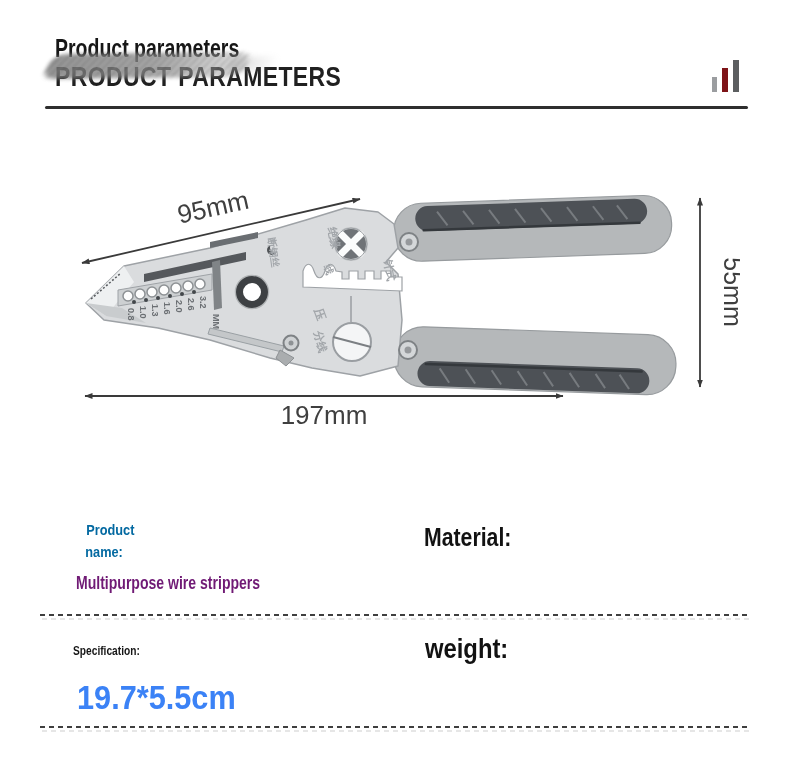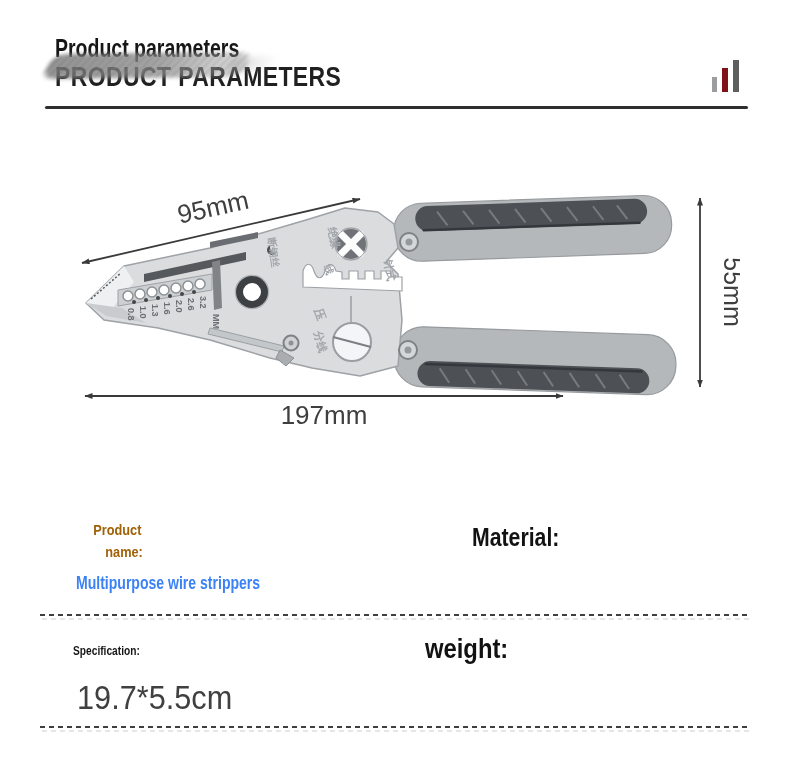--- a/index.html
+++ b/index.html
@@ -26,28 +26,28 @@
   .bar-icon{left:712px;top:59px;width:32px;height:33px;display:flex;align-items:flex-end;gap:5px;}
   .bar-icon .bar{display:block;}
   .bar1{width:5px;height:15px;}
   .bar2{width:6px;height:24px;}
   .bar3{width:6px;height:32px;}
 
   
   .figure{left:60px;top:170px;width:680px;height:270px;}
 
   
-  .lab-gray{left:82px;top:519px;width:64px;text-align:right;font-size:15px;font-weight:600;
-            color:#a16207;line-height:1.45;}
+  .lab-gray{left:82px;top:519px;width:64px;text-align:left;font-size:15px;font-weight:600;
+            color:#0369a1;line-height:1.45;}
   .lab-gray .cond85{transform-origin:center top;}
-  .pn-value{left:76px;top:573px;font-size:18px;font-weight:700;color:#3b82f6;}
-  .mat-label{left:424px;top:523px;font-size:25px;font-weight:800;color:#121212;margin-left:48px;}
+  .pn-value{left:76px;top:573px;font-size:18px;font-weight:700;color:#701a75;}
+  .mat-label{left:424px;top:523px;font-size:25px;font-weight:800;color:#121212;}
   .mat-value{left:423px;top:572px;font-size:23px;font-weight:500;color:#2b2b2b;}
   .spec-label{left:73px;top:644px;font-size:12px;font-weight:700;color:#161616;}
-  .spec-value{left:77px;top:679px;font-size:33px;font-weight:400;color:#404040;}
+  .spec-value{left:77px;top:679px;font-size:33px;font-weight:700;color:#3b82f6;}
   .wt-label{left:425px;top:633px;font-size:28px;font-weight:800;color:#121212;}
   .wt-value{left:429px;top:680px;font-size:32px;font-weight:400;color:#3a3a3a;}
   .dashed{left:40px;width:710px;height:2px;
     background:repeating-linear-gradient(90deg,#3f3f3f 0 5px,transparent 5px 9px);}
   .dashed.d1{top:614px;}
   .dashed.d2{top:726px;}
   .dashed-shadow{left:42px;width:708px;height:2px;opacity:.18;filter:blur(.5px);
     background:repeating-linear-gradient(90deg,#777 0 5px,transparent 5px 9px);}
   .ds1{top:618px;} .ds2{top:730px;}
 

